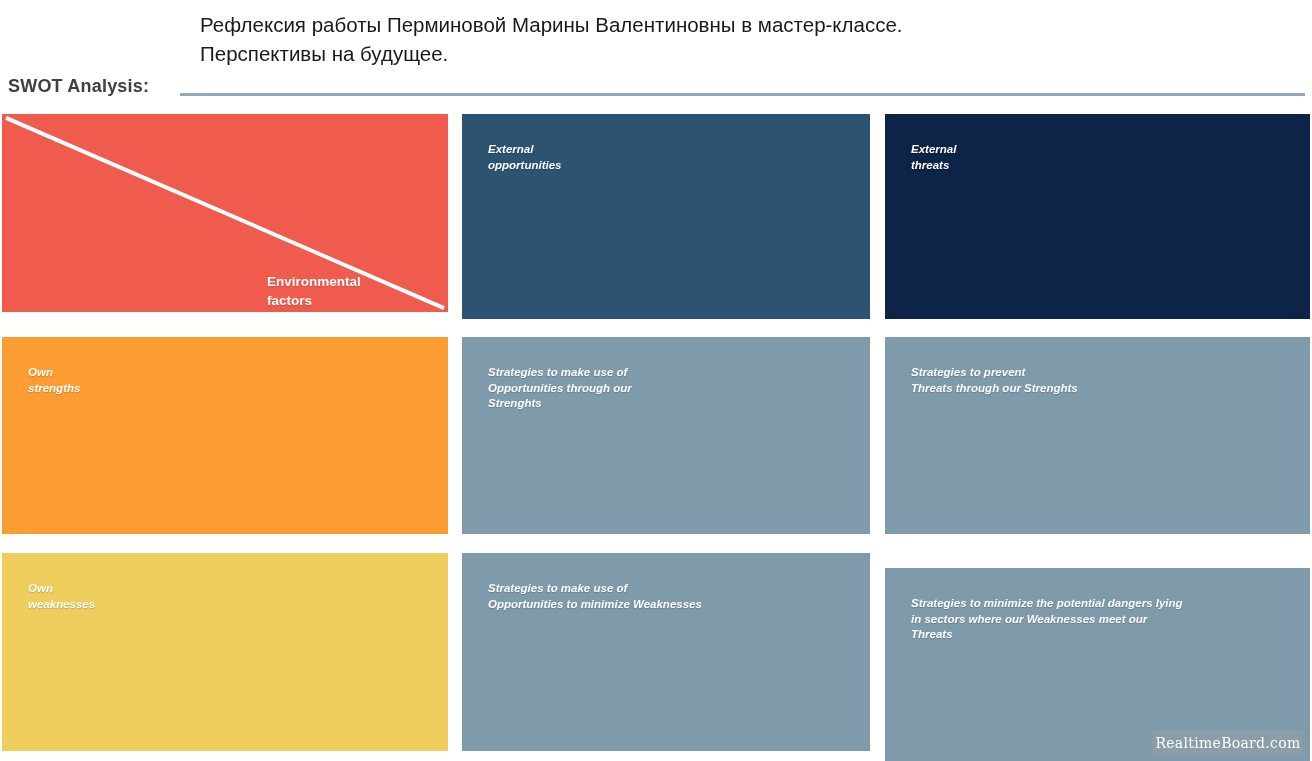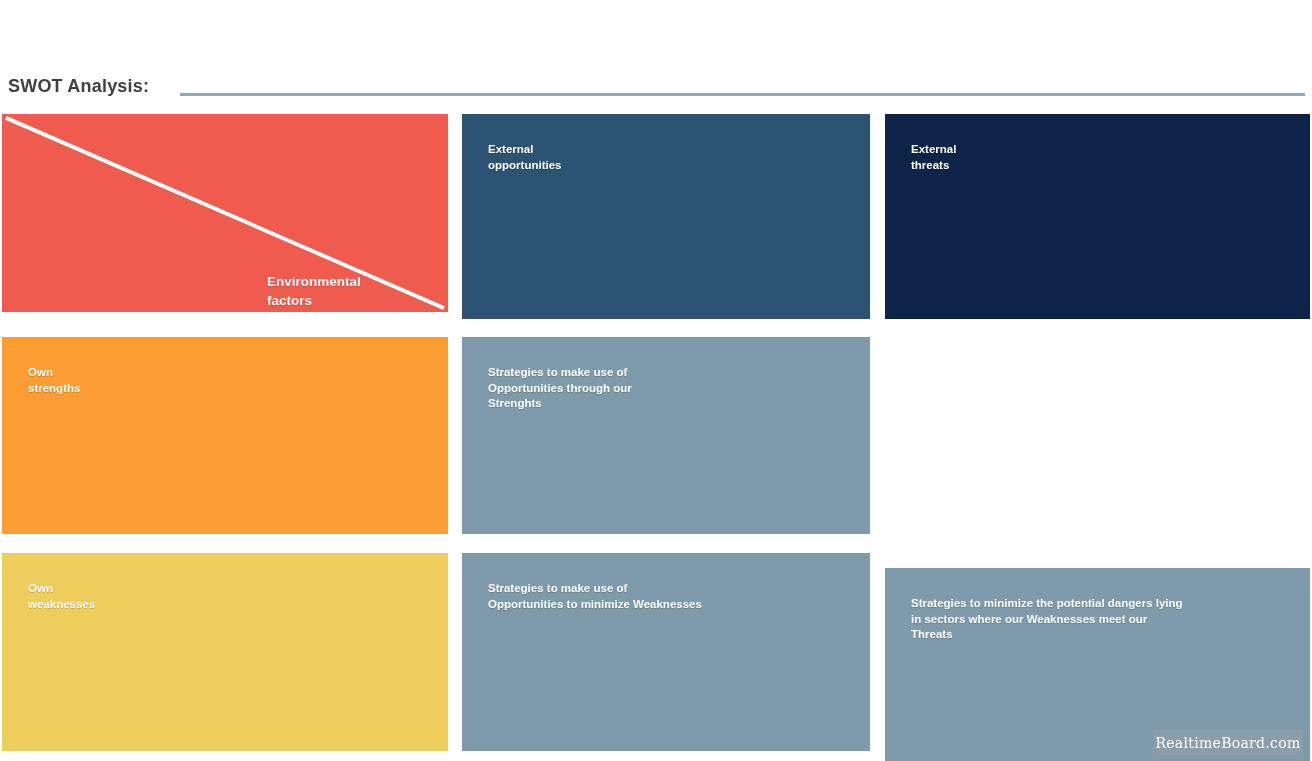--- a/index.html
+++ b/index.html
@@ -62,20 +62,21 @@
   .cell-title {
     position: absolute;
     left: 26px;
     top: 28px;
     font-size: 11.5px;
     font-weight: bold;
     color: #ffffff;
     line-height: 15.5px;
     white-space: pre-line;
     text-shadow: 0 1px 1px rgba(0,0,0,0.18);
+    font-style: italic;
   }
 
   
   #cell-axes { left: 2px; top: 114px; width: 446px; height: 198px; background: #ef5b4c; }
   #diag-line {
     position: absolute;
     left: 0; top: 0; width: 100%; height: 100%;
   }
   #lbl-env {
     position: absolute;
@@ -107,20 +108,24 @@
     align-items: center;
     justify-content: center;
     letter-spacing: 0.3px;
   }
 </style>
 </head>
 <body>
 
 <div id="header">
   <div id="swot-label">SWOT Analysis:</div>
+  <div id="title-block">
+    <div class="title-line">Рефлексия работы Перминовой Марины Валентиновны в мастер-классе.</div>
+    <div class="title-line">Перспективы на будущее.</div>
+  </div>
   <div id="title-rule"></div>
 </div>
 
 <div id="grid">
 
   <div class="cell" id="cell-axes">
     <svg id="diag-line" viewBox="0 0 446 205" preserveAspectRatio="none">
       <line x1="4" y1="4" x2="442" y2="201" stroke="#ffffff" stroke-width="4"></line>
     </svg>
     <div id="lbl-env">Environmental
@@ -146,20 +151,25 @@
 
   </div>
 
   <div class="cell" id="cell-so">
     <div class="cell-title">Strategies to make use of
 Opportunities through our
 Strenghts</div>
 
   </div>
 
+  <div class="cell" id="cell-st">
+    <div class="cell-title">Strategies to prevent
+Threats through our Strenghts</div>
+
+  </div>
 
   <div class="cell" id="cell-weaknesses">
     <div class="cell-title">Own
 weaknesses</div>
 
   </div>
 
   <div class="cell" id="cell-wo">
     <div class="cell-title">Strategies to make use of
 Opportunities to minimize Weaknesses</div>

